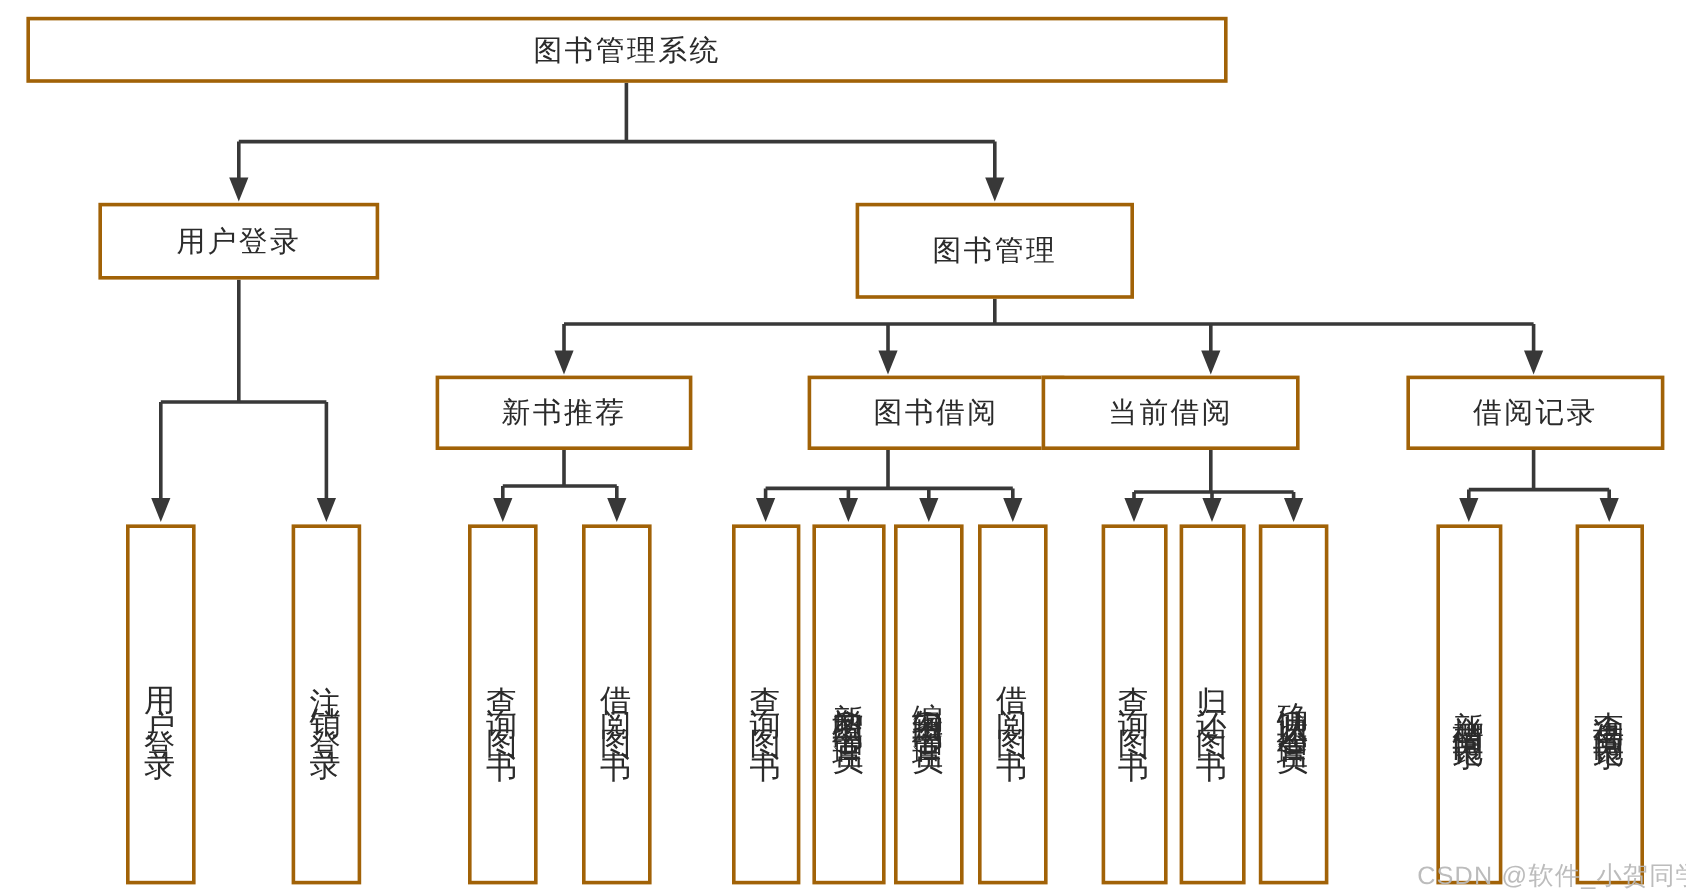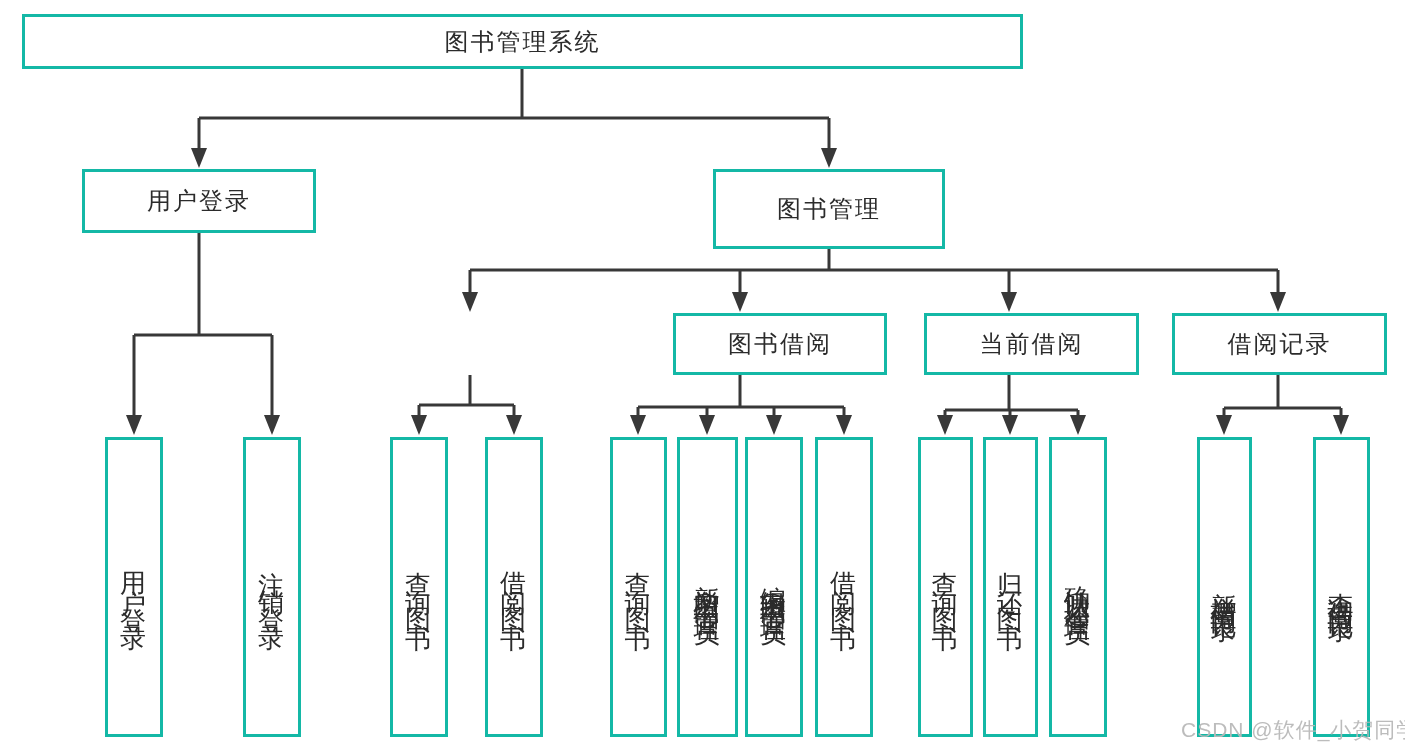--- a/index.html
+++ b/index.html
@@ -14,36 +14,36 @@
   }
   .connectors {
     position: absolute;
     left: 0; top: 0;
     width: 1405px; height: 747px;
     pointer-events: none;
   }
   .box {
     position: absolute;
     box-sizing: border-box;
-    border: 3px solid #14b8a6;
+    border: 3px solid #a16207;
     background: #ffffff;
     display: flex;
     align-items: center;
     justify-content: center;
     font-size: 24px;
     letter-spacing: 2px;
     white-space: nowrap;
   }
   .root  { left: 22px;  top: 14px;  width: 1001px; height: 55px; }
   .lvl2a { left: 82px;  top: 169px; width: 234px;  height: 64px; }
   .lvl2b { left: 713px; top: 169px; width: 232px;  height: 80px; }
   .lvl3  { top: 313px; width: 214px; height: 62px; }
   .m1 { left: 363px; }
   .m2 { left: 633px; margin-left: 40px; }
-  .m3 { left: 924px;  width: 215px; }
+  .m3 { left: 868px;  width: 215px; }
   .m4 { left: 1172px; width: 215px; font-family: Liberation Serif, serif; }
   .vbox {
     top: 437px;
     width: 58px;
     height: 300px;
     writing-mode: vertical-rl;
     font-size: 26px;
   }
   .chars4 { letter-spacing: 18px; }
   .chars6 { letter-spacing: 5px; }
@@ -108,20 +108,21 @@
       <polygon points="1216,415 1232,415 1224,435"></polygon>
       <polygon points="1333,415 1349,415 1341,435"></polygon>
     </g>
   </svg>
 
   <div class="box root">图书管理系统</div>
 
   <div class="box lvl2a">用户登录</div>
   <div class="box lvl2b">图书管理</div>
 
+  <div class="box lvl3 m1">新书推荐</div>
   <div class="box lvl3 m2">图书借阅</div>
   <div class="box lvl3 m3">当前借阅</div>
   <div class="box lvl3 m4">借阅记录</div>
 
   <div class="box vbox chars4 t1">用户登录</div>
   <div class="box vbox chars4 t2">注销登录</div>
 
   <div class="box vbox chars4 t3">查询图书</div>
   <div class="box vbox chars4 t4">借阅图书</div>
 

